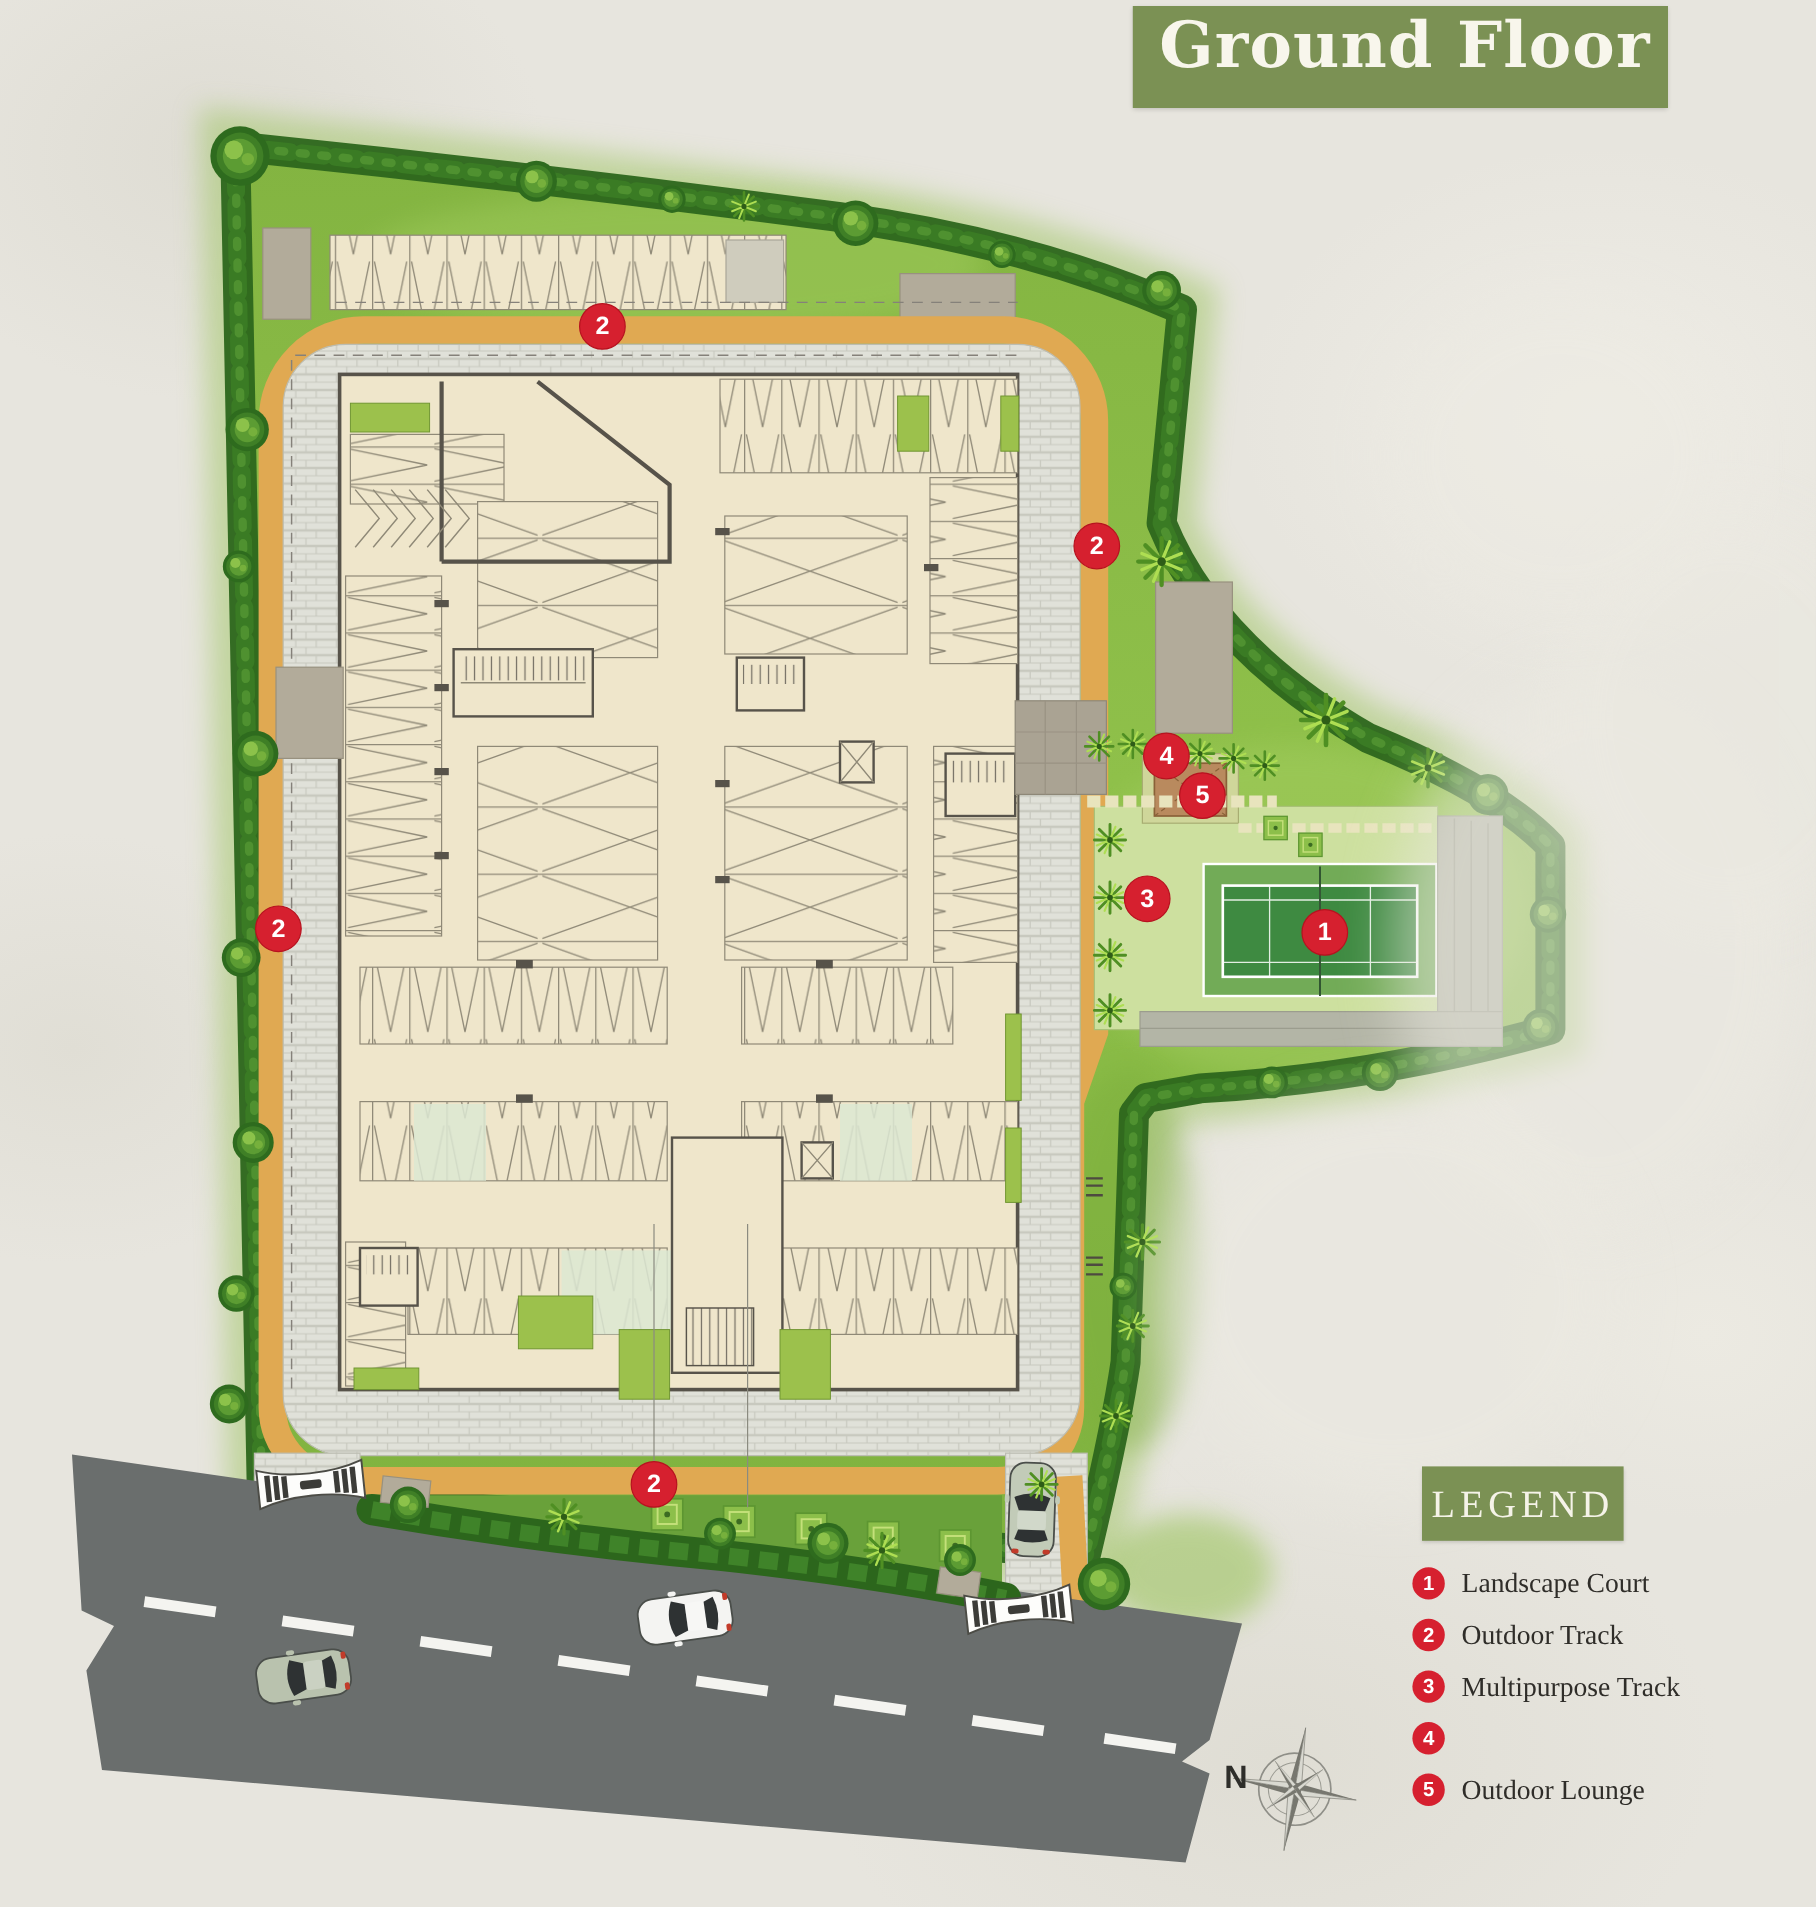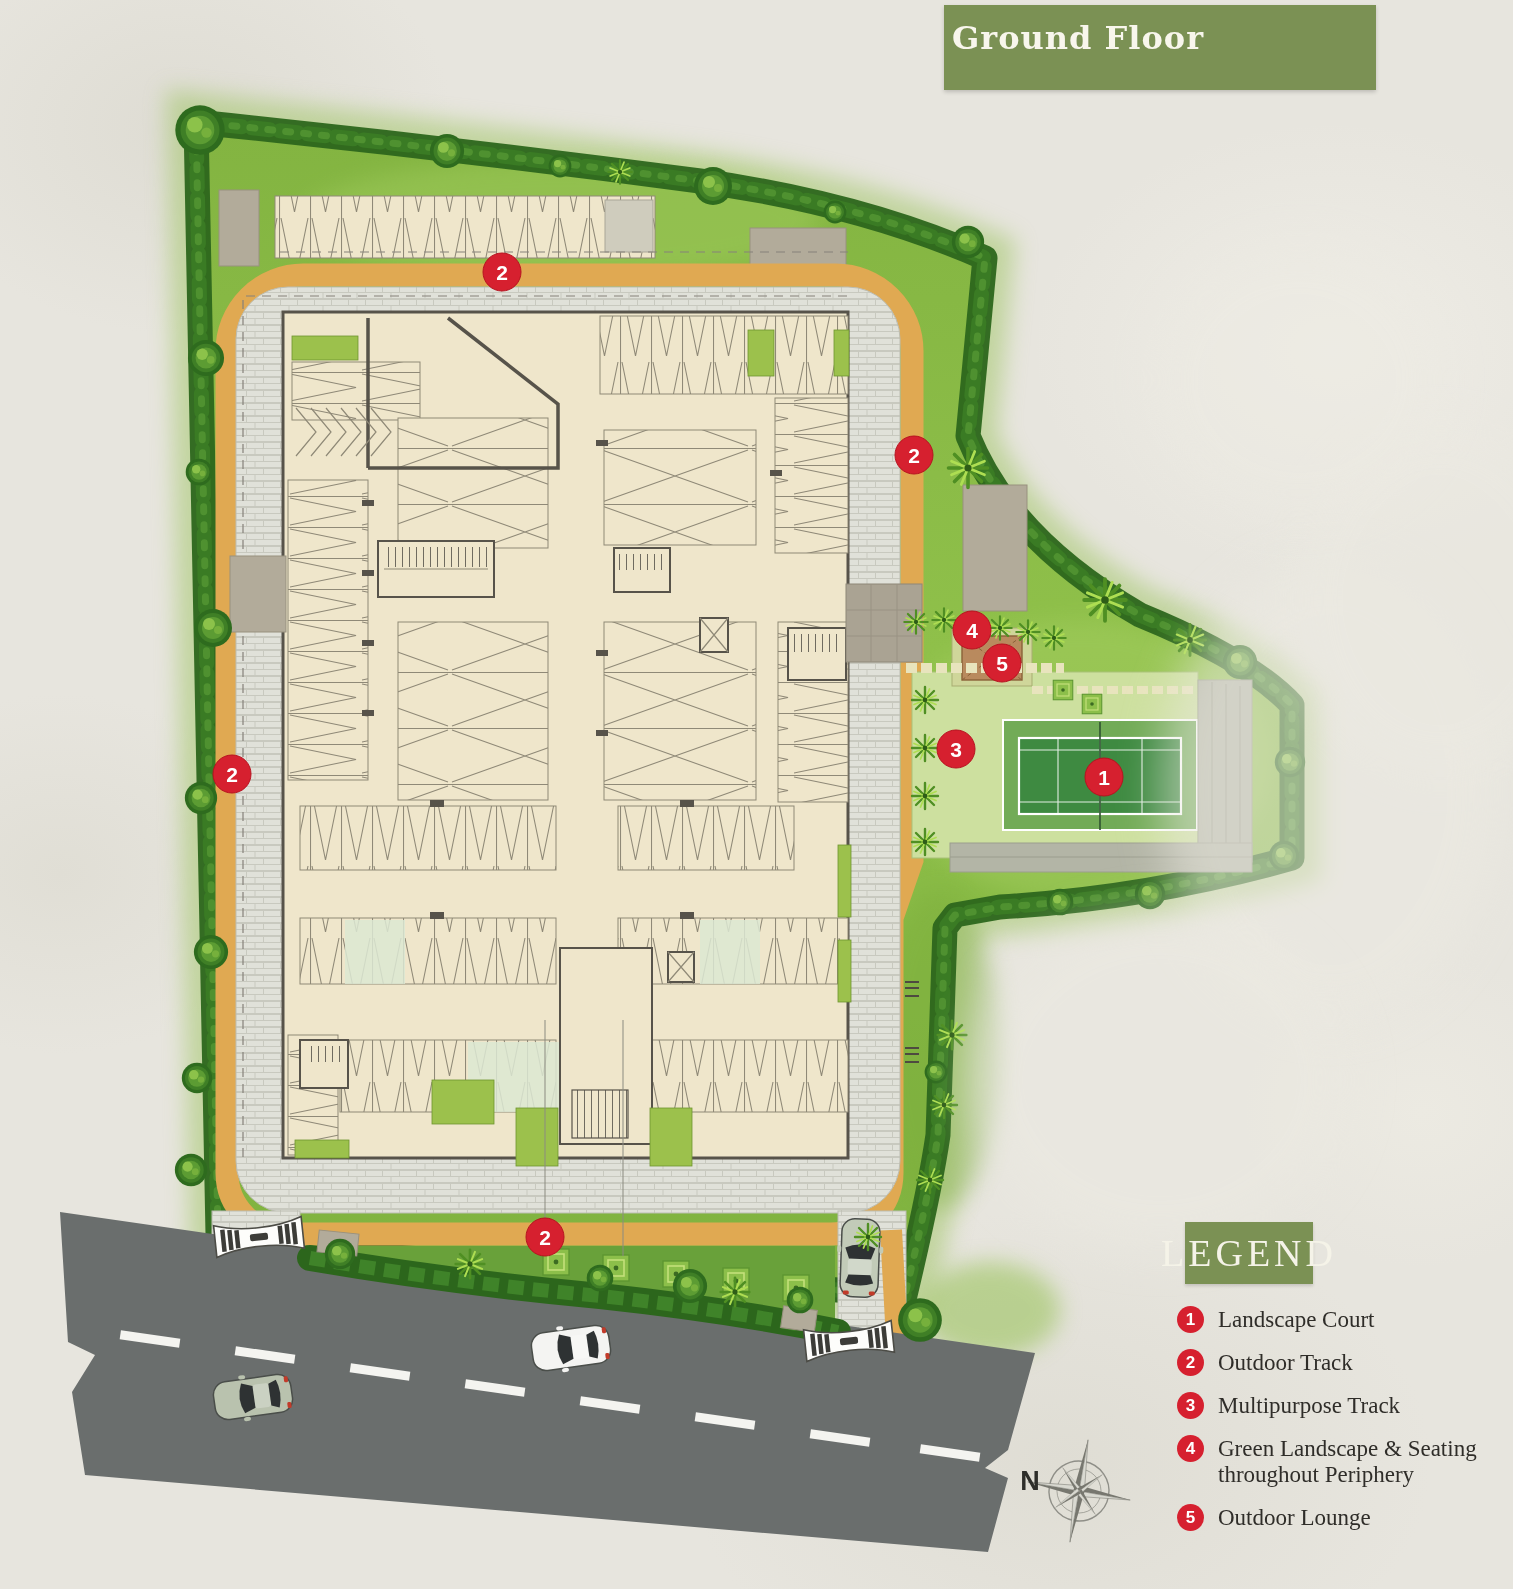--- a/index.html
+++ b/index.html
@@ -11,28 +11,28 @@
       radial-gradient(ellipse 500px 380px at 88% 22%, #efede6 0%, rgba(239,237,230,0) 60%),
       radial-gradient(ellipse 620px 420px at 70% 92%, #dfddd4 0%, rgba(223,221,212,0) 60%),
       radial-gradient(ellipse 380px 300px at 4% 55%, #e0ded5 0%, rgba(224,222,213,0) 60%),
       radial-gradient(ellipse 300px 260px at 94% 70%, #eceae2 0%, rgba(236,234,226,0) 60%);
     font-family:"Liberation Sans",sans-serif;
   }
   #plan{position:absolute;left:0;top:0;}
   .title-badge{
     position:absolute;left:944px;top:5px;width:424px;height:85px;
     background:#7b9154;color:#f8f6ec;
-    font-family:"DejaVu Serif",serif;font-weight:bold;font-size:32px;
-    line-height:66px;padding-left:8px;letter-spacing:1px;
+    font-family:"DejaVu Serif",serif;font-weight:bold;font-size:53px;
+    line-height:66px;padding-left:22px;letter-spacing:1px;
     box-shadow:0 2px 4px rgba(0,0,0,.18);
   }
   .legend{position:absolute;left:1177px;top:1222px;width:326px;}
   .legend-head{
-    width:128px;height:62px;background:#7b9154;color:#f5f3e8;margin-left:8px;
-    font-family:"Liberation Serif",serif;font-size:38px;letter-spacing:4px;
+    width:168px;height:62px;background:#7b9154;color:#f5f3e8;margin-left:8px;
+    font-family:"Liberation Serif",serif;font-size:32px;letter-spacing:4px;
     display:flex;align-items:center;justify-content:center;
     box-shadow:0 2px 3px rgba(0,0,0,.15);
   }
   .legend-items{margin-top:22px;}
   .legend-item{display:flex;align-items:flex-start;margin-bottom:16px;}
   .lnum{
     flex:0 0 auto;width:27px;height:27px;border-radius:50%;background:#d6202f;color:#fff;
     font:bold 17px/27px "Liberation Sans",sans-serif;text-align:center;margin-right:14px;margin-top:0;
   }
   .ltext{
@@ -444,20 +444,19 @@
     <div class="legend-item">
       <span class="lnum">2</span>
       <span class="ltext">Outdoor Track</span>
     </div>
     <div class="legend-item">
       <span class="lnum">3</span>
       <span class="ltext">Multipurpose Track</span>
     </div>
     <div class="legend-item">
       <span class="lnum">4</span>
-      <span class="ltext">Green Landscape &amp; Seating throughout Periphery</span>
     </div>
     <div class="legend-item">
       <span class="lnum">5</span>
       <span class="ltext">Outdoor Lounge</span>
     </div>
   </div>
 </div>
 
 </body></html>

